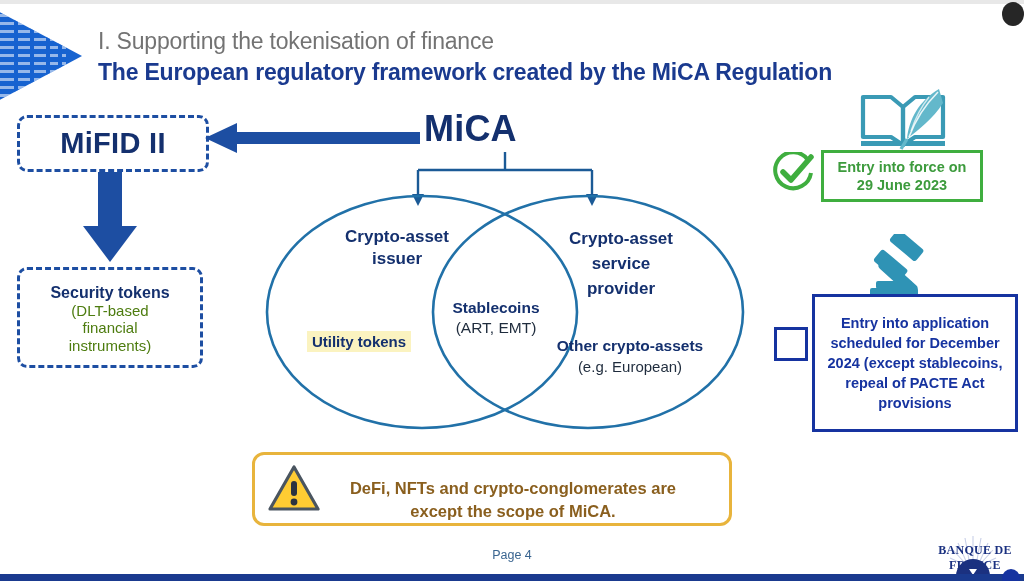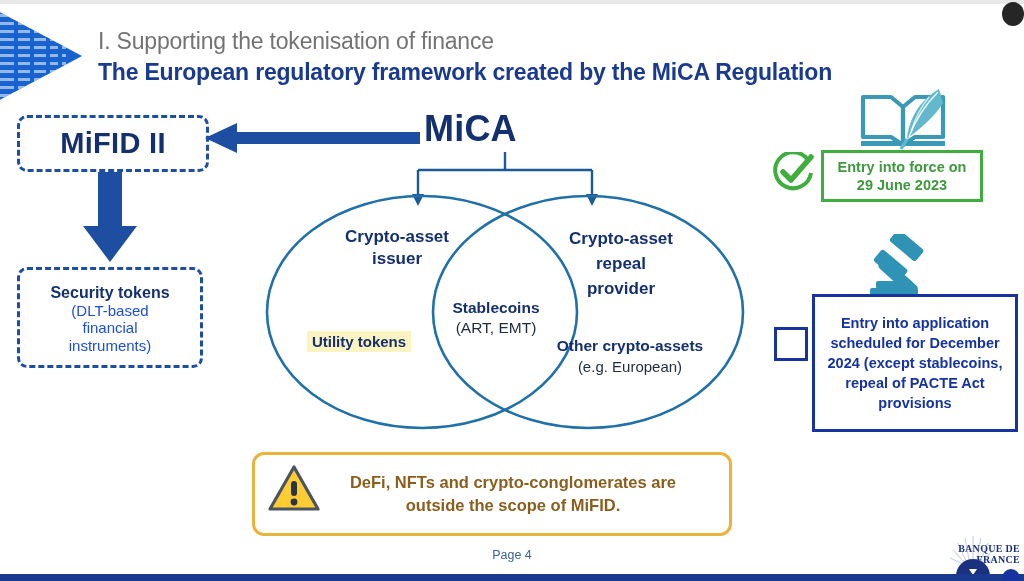--- a/index.html
+++ b/index.html
@@ -38,21 +38,21 @@
 
   
   .downarrow{position:absolute;left:81px;top:172px;width:58px;height:92px;}
 
   
   .sec-box{position:absolute;left:17px;top:267px;width:186px;height:101px;
            border:3px dashed #1d4ea2;border-radius:10px;
            display:flex;flex-direction:column;align-items:center;justify-content:center;
            padding-top:2px;box-sizing:border-box;}
   .sec-t1{font-size:16px;font-weight:bold;color:#14306e;line-height:19px;}
-  .sec-t2{font-size:15px;color:#1d4ed8;line-height:17.5px;text-align:center;}
+  .sec-t2{font-size:15px;color:#4d7c0f;line-height:17.5px;text-align:center;}
 
   
   .leftarrow{position:absolute;left:205px;top:122px;width:215px;height:32px;}
 
   
   .mica{position:absolute;left:424px;top:108px;font-size:36px;font-weight:bold;color:#14306e;
         letter-spacing:0.2px;}
 
   
   .bracket{position:absolute;left:380px;top:152px;width:250px;height:56px;}
@@ -85,35 +85,35 @@
   .gavel-icon{position:absolute;left:862px;top:234px;width:84px;height:70px;}
   .checkbox-empty{position:absolute;left:774px;top:327px;width:28px;height:28px;
                   border:3px solid #1633a0;}
   .navy-box{position:absolute;left:812px;top:294px;width:206px;height:138px;
             border:3px solid #1633a0;display:flex;align-items:center;justify-content:center;
             box-sizing:border-box;}
   .navy-txt{font-size:14.5px;font-weight:bold;color:#1633a0;text-align:center;line-height:20px;
             padding:0 6px;}
 
   
-  .warn-box{position:absolute;left:252px;top:452px;width:480px;height:84px;
+  .warn-box{position:absolute;left:252px;top:452px;width:480px;height:74px;
             border:3px solid #e8b43c;border-radius:12px;background:#fff;
-            display:flex;align-items:center;box-sizing:border-box;}
+            display:flex;align-items:flex-end;box-sizing:border-box;}
   .warn-icon{position:absolute;left:268px;top:464px;width:52px;height:48px;}
   .warn-txt{font-size:16.5px;font-weight:bold;color:#8a5f1e;text-align:center;line-height:23px;
             width:100%;padding-left:52px;padding-right:10px;box-sizing:border-box;}
 
   
   .pagenum{position:absolute;left:0;top:548px;width:1024px;text-align:center;
            font-size:12.5px;color:#3a6590;}
 
   
   .bdf{position:absolute;left:925px;top:530px;width:96px;height:48px;}
-  .bdf-txt{position:absolute;left:930px;top:543px;width:90px;text-align:right;
-           font-size:10px;font-weight:bold;color:#1b3180;letter-spacing:0.3px;
+  .bdf-txt{position:absolute;left:930px;top:543px;width:90px;text-align:center;
+           font-size:12px;font-weight:bold;color:#1b3180;letter-spacing:0.3px;
            font-family:"Liberation Serif", serif;}
 </style>
 </head>
 <body>
 
 <div class="slide">
 
   <div class="topstrip"></div>
   <div class="corner-dot"></div>
 
@@ -199,21 +199,21 @@
     </svg>
   </div>
 
   <div class="venn-label vl-issuer">
     <div>Crypto-asset</div>
     <div>issuer</div>
   </div>
 
   <div class="venn-label vl-csp">
     <div>Crypto-asset</div>
-    <div>repeal</div>
+    <div>service</div>
     <div>provider</div>
   </div>
 
   <div class="venn-label vl-stable">
     <b>Stablecoins</b>
     <span>(ART, EMT)</span>
   </div>
 
   <div class="venn-label vl-utility">
     <span class="hl">Utility tokens</span>
@@ -272,21 +272,21 @@
       <div>scheduled for December</div>
       <div>2024 (except stablecoins,</div>
       <div>repeal of PACTE Act</div>
       <div>provisions</div>
     </div>
   </div>
 
   <div class="warn-box">
     <div class="warn-txt">
       <div>DeFi, NFTs and crypto-conglomerates are</div>
-      <div>outside the scope of MiFID.</div>
+      <div>except the scope of MiCA.</div>
     </div>
   </div>
   <div class="warn-icon">
     <svg width="52" height="48" viewBox="0 0 52 48">
       <path d="M26,3 L50,45 L2,45 Z" fill="#ffcc33" stroke="#4a5560" stroke-width="3.2" stroke-linejoin="round"></path>
       <rect x="23" y="17" width="6" height="15" rx="3" fill="#2b3440"></rect>
       <circle cx="26" cy="38" r="3.4" fill="#2b3440"></circle>
     </svg>
   </div>
 

